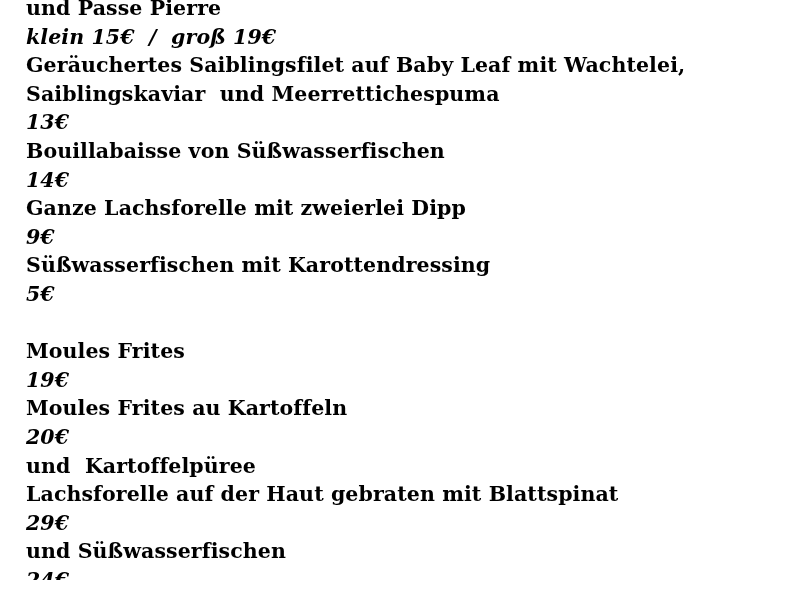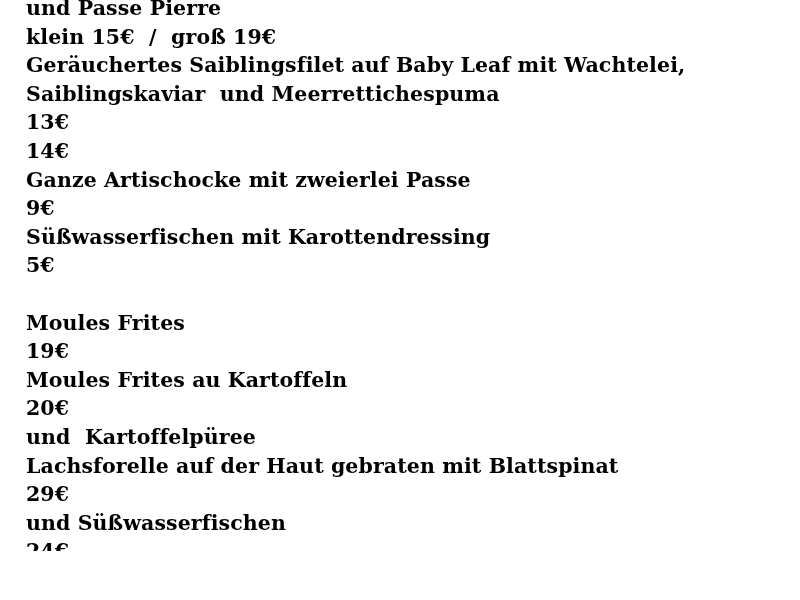--- a/index.html
+++ b/index.html
@@ -37,38 +37,40 @@
   }
   .menu-line.first {
     
     margin-top: -6px;
   }
   .spacer-line {
     height: 28.6px;
   }
   .menu-line.price {
     font-size: 20.5px;
+    font-style: italic;
   }
   .clipped-bottom {
     overflow: hidden;
     height: 14px;
   }
 </style>
 </head>
 <body>
 
 <div class="page">
   <ul class="menu-list">
     <li class="menu-line first">und Passe Pierre</li>
     <li class="menu-line price">klein 15€  /  groß 19€</li>
     <li class="menu-line">Geräuchertes Saiblingsfilet auf Baby Leaf mit Wachtelei,</li>
     <li class="menu-line">Saiblingskaviar  und Meerrettichespuma</li>
     <li class="menu-line price">13€</li>
+    <li class="menu-line">Bouillabaisse von Süßwasserfischen</li>
     <li class="menu-line price">14€</li>
-    <li class="menu-line">Ganze Artischocke mit zweierlei Passe</li>
+    <li class="menu-line">Ganze Lachsforelle mit zweierlei Dipp</li>
     <li class="menu-line price">9€</li>
     <li class="menu-line">Süßwasserfischen mit Karottendressing</li>
     <li class="menu-line price">5€</li>
     <li class="menu-line spacer-line"></li>
     <li class="menu-line">Moules Frites</li>
     <li class="menu-line price">19€</li>
     <li class="menu-line">Moules Frites au Kartoffeln</li>
     <li class="menu-line price">20€</li>
     <li class="menu-line">und  Kartoffelpüree</li>
     <li class="menu-line">Lachsforelle auf der Haut gebraten mit Blattspinat</li>

